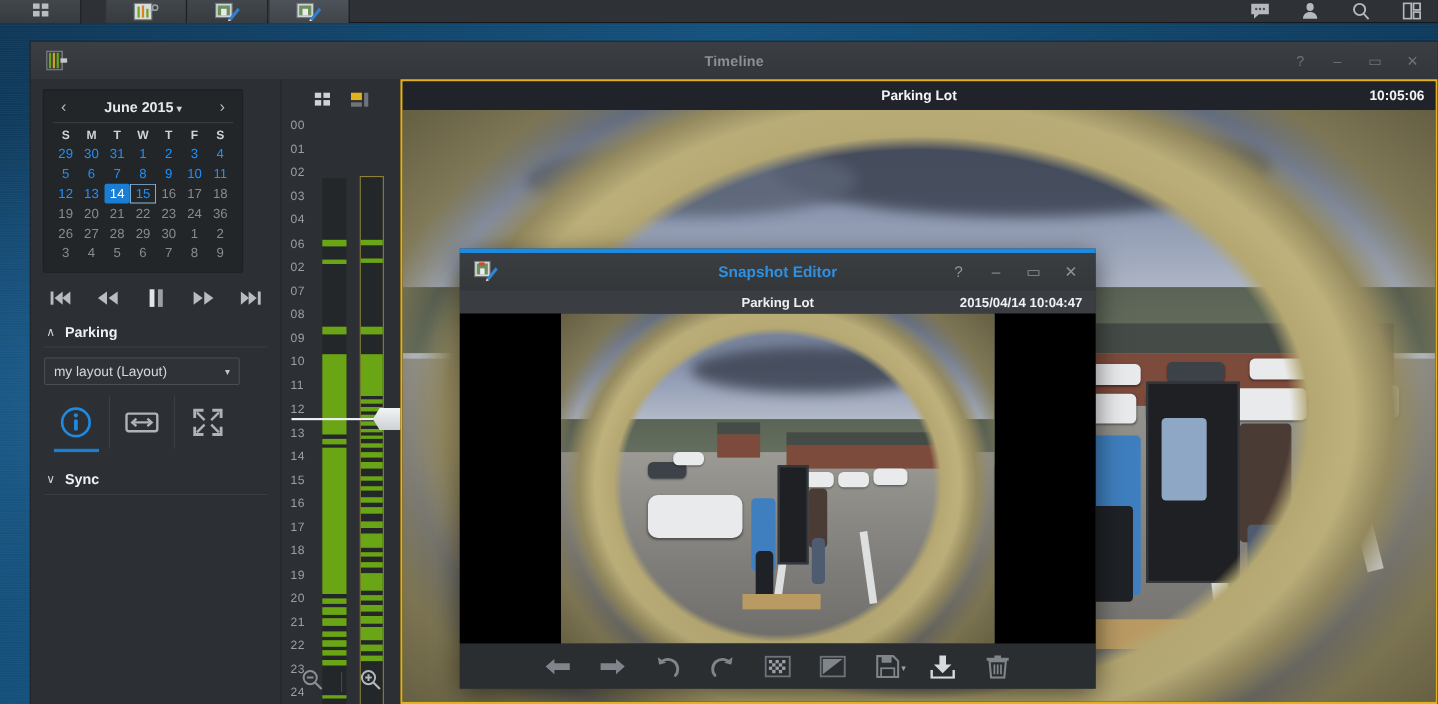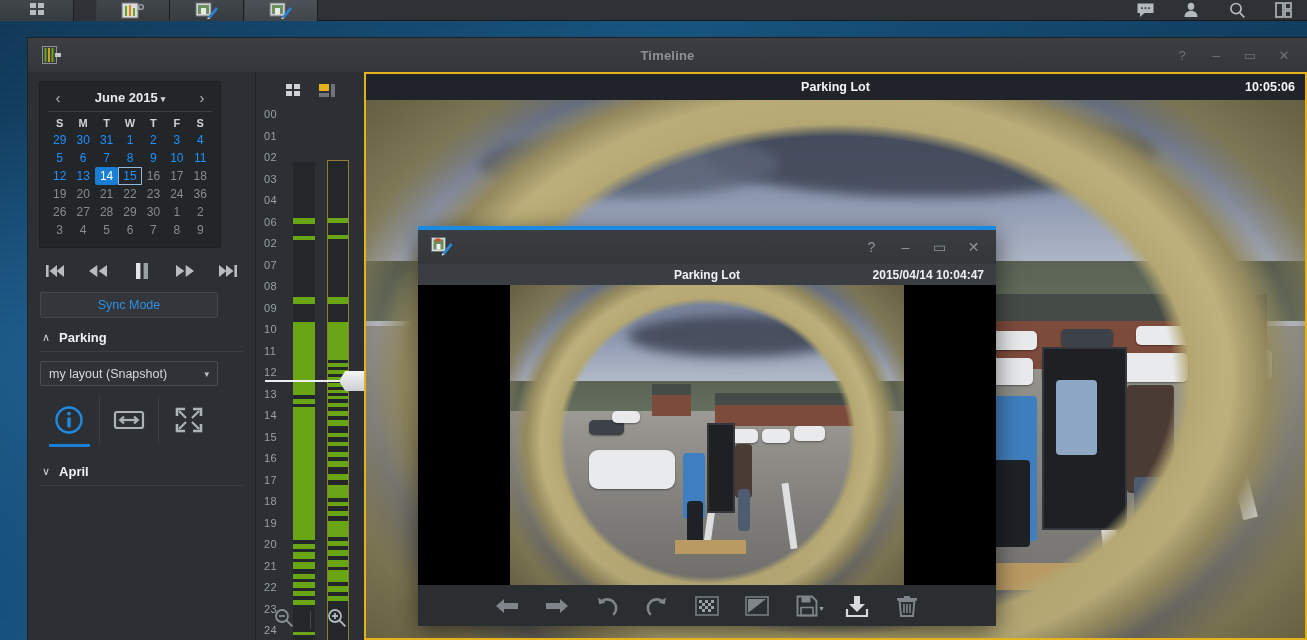--- a/index.html
+++ b/index.html
@@ -448,31 +448,30 @@
         </span>
         <span class="tb">
           <svg width="20" height="14" viewBox="0 0 20 14">
             <path d="M1 1 L1 13 L8.4 7 Z" fill="#b8bcc0"></path>
             <path d="M8 1 L8 13 L15.4 7 Z" fill="#b8bcc0"></path>
             <rect x="16.4" y="1" width="2.6" height="12" fill="#b8bcc0"></rect>
           </svg>
         </span>
       </div>
 
-      <div class="btn-wide btn-sync">Sync Mode</div>
 
       <div class="sec-head">
         <span class="chev">∧</span>
         <span class="lbl">Parking</span>
       </div>
       <div class="sec-rule"></div>
 
 
       <div class="sel-wrap">
-        <span class="txt">my layout (Snapshot)</span>
+        <span class="txt">my layout (Layout)</span>
         <span class="caret">▾</span>
       </div>
 
       <div class="iconrow">
         <div class="iconcell">
           <svg width="32" height="32" viewBox="0 0 32 32">
             <circle cx="16" cy="16" r="12.5" fill="none" stroke="#1f8ae0" stroke-width="2.4"></circle>
             <circle cx="16" cy="9.6" r="1.9" fill="#1f8ae0"></circle>
             <rect x="14.3" y="13.4" width="3.4" height="10" rx="1" fill="#1f8ae0"></rect>
           </svg>
@@ -492,21 +491,21 @@
             <path d="M27 10 L27 3 L19 3" fill="none" stroke="#aeb3b8" stroke-width="2.6"></path>
             <path d="M3 18 L3 25 L11 25" fill="none" stroke="#aeb3b8" stroke-width="2.6"></path>
             <path d="M27 18 L27 25 L19 25" fill="none" stroke="#aeb3b8" stroke-width="2.6"></path>
             <path d="M5 5 L12 12 M25 5 L18 12 M5 23 L12 16 M25 23 L18 16" stroke="#aeb3b8" stroke-width="2.2"></path>
           </svg>
         </div>
       </div>
 
       <div class="sec-head" style="margin-top:20px;">
         <span class="chev">∨</span>
-        <span class="lbl">April</span>
+        <span class="lbl">Sync</span>
       </div>
       <div class="sec-rule"></div>
     </div>
 
     <div class="ruler">
       <div class="ruler-icons">
         <span>
           <svg width="16" height="14" viewBox="0 0 16 14">
             <rect x="0" y="0" width="6" height="5" fill="#cfd3d7"></rect>
             <rect x="8" y="0" width="6" height="5" fill="#cfd3d7"></rect>
@@ -669,20 +668,21 @@
           <span class="snap-ticon">
             <svg width="22" height="20" viewBox="0 0 22 20">
               <rect x="0.5" y="0.5" width="14" height="14" fill="#d6dadd" stroke="#6f7478"></rect>
               <rect x="2.5" y="2.5" width="10" height="10" fill="#6d8f5b"></rect>
               <rect x="4.5" y="1.5" width="5" height="3" fill="#cf4b2c"></rect>
               <rect x="5.5" y="7" width="4" height="5.5" fill="#eceff1"></rect>
               <path d="M11.5 16 L19.5 6 L21.5 8 L13.5 18 Z" fill="#2f86d6"></path>
               <path d="M11.5 16 L13.5 18 L10.6 18.6 Z" fill="#d9dcde"></path>
             </svg>
           </span>
+          <span class="t">Snapshot Editor</span>
           <span class="snap-btns">
             <span class="wb">?</span>
             <span class="wb">–</span>
             <span class="wb">▭</span>
             <span class="wb">✕</span>
           </span>
         </div>
 
         <div class="snap-sub">
           <span class="nm">Parking Lot</span>

